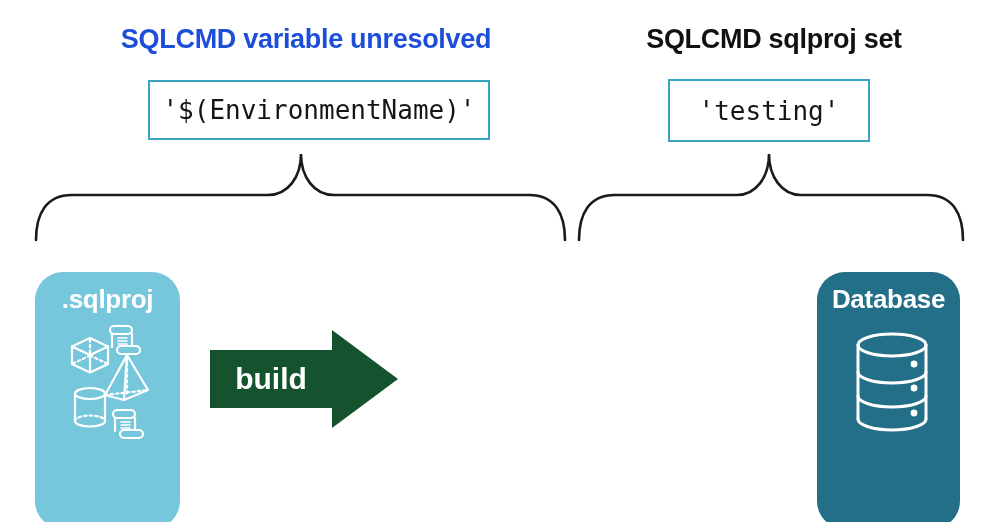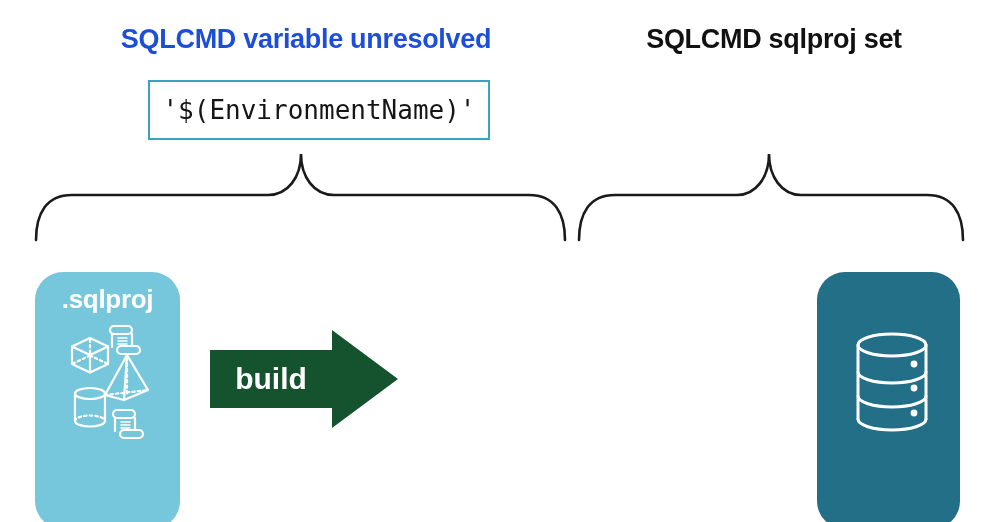--- a/index.html
+++ b/index.html
@@ -59,20 +59,23 @@
 <body>
 
 <div class="canvas">
 
   <div class="heading left" style="color: #1d4ed8;">SQLCMD variable unresolved</div>
   <div class="heading right" style="color: rgb(17, 17, 17);">SQLCMD sqlproj set</div>
 
   <div class="codebox left" style="border-color: rgb(59, 163, 194);">
     <code>'$(EnvironmentName)'</code>
   </div>
+  <div class="codebox right" style="border-color: rgb(59, 163, 194);">
+    <code>'testing'</code>
+  </div>
 
   <svg class="braces" viewBox="0 0 1000 522" fill="none" stroke-linecap="round">
     <path stroke-width="2.6" d="M36,240 C36,214 46,195 72,195 L268,195 C288,195 301,177 301,154
              C301,177 314,195 334,195 L529,195 C555,195 565,214 565,240" stroke="#1a1a1a"></path>
     <path stroke-width="2.6" d="M579,240 C579,214 589,195 615,195 L737,195 C756,195 769,177 769,154
              C769,177 782,195 801,195 L927,195 C953,195 963,214 963,240" stroke="#1a1a1a"></path>
   </svg>
 
   <div class="node sqlproj" style="background-color: rgb(118, 199, 219);">
     <div class="node-label">.sqlproj</div>
@@ -119,20 +122,21 @@
     </svg>
   </div>
 
   <div class="arrow build" style="background-color: #14532d;">
     <span class="arrow-label">build</span>
   </div>
 
 
 
   <div class="node database" style="background-color: rgb(34, 111, 135);">
+    <div class="node-label">Database</div>
     <svg class="node-icon icon-database" width="84" height="100" viewBox="0 0 84 100" fill="none" stroke-linecap="round" stroke-linejoin="round">
       <g stroke-width="3" stroke="#ffffff">
         <ellipse cx="42" cy="13" rx="34" ry="11"></ellipse>
         <path d="M8,13 V87 M76,13 V87"></path>
         <path d="M8,87 A34,11 0 0 0 76,87"></path>
         <path d="M8,40 A34,11 0 0 0 76,40"></path>
         <path d="M8,64 A34,11 0 0 0 76,64"></path>
         <circle cx="64" cy="32" r="3.4" fill="#ffffff" stroke="none"></circle>
         <circle cx="64" cy="56" r="3.4" fill="#ffffff" stroke="none"></circle>
         <circle cx="64" cy="81" r="3.4" fill="#ffffff" stroke="none"></circle>

